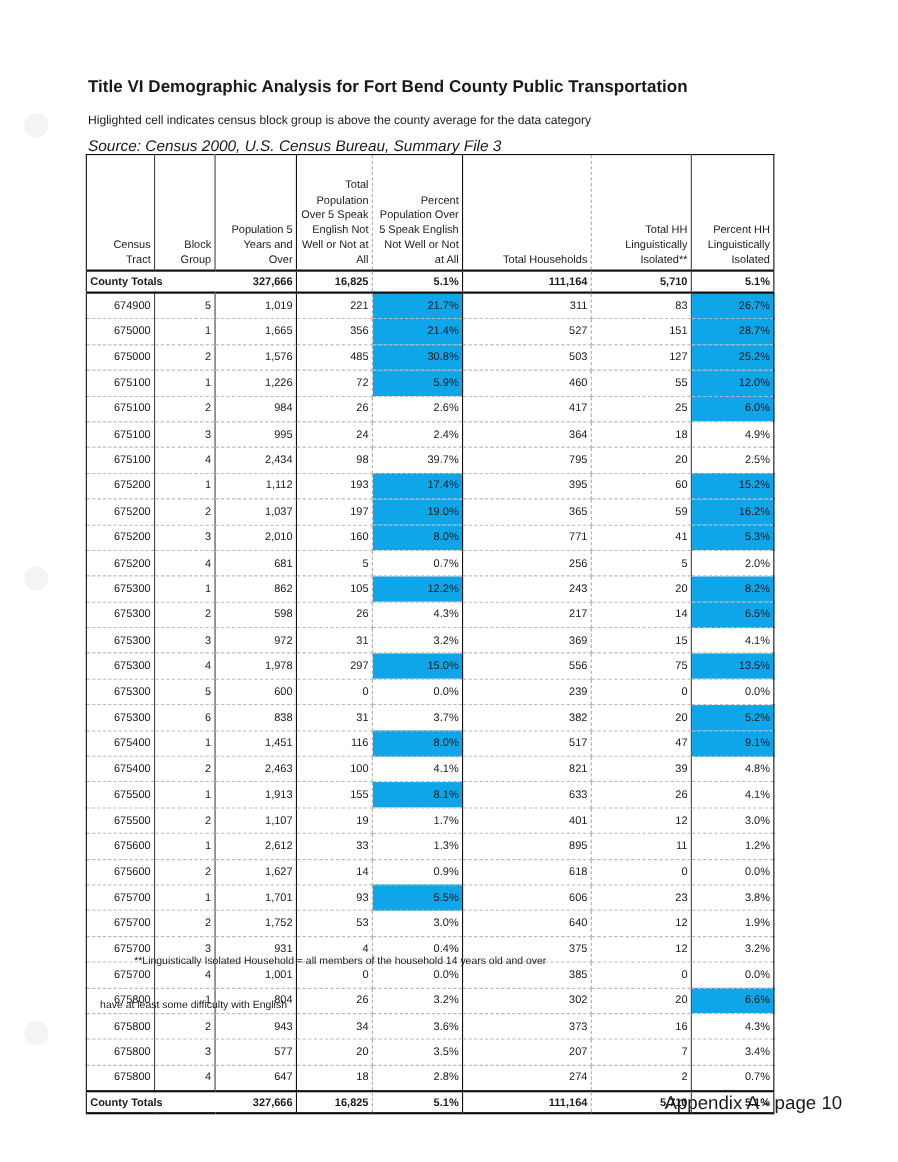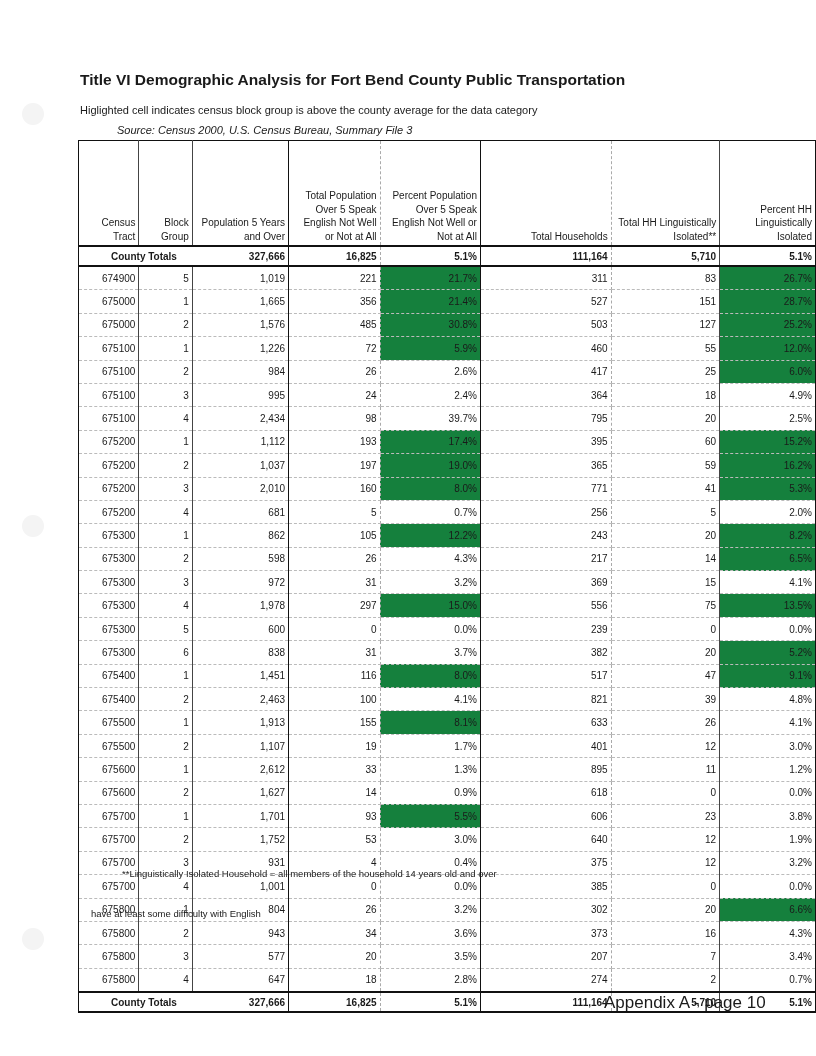--- a/index.html
+++ b/index.html
@@ -1,39 +1,39 @@
 <!DOCTYPE html>
 <html><head>
 <meta charset="utf-8">
 <style>
   html, body { margin: 0; padding: 0; background: #ffffff; }
   body { width: 816px; height: 1056px; position: relative; overflow: hidden;
          font-family: "Liberation Sans", "DejaVu Sans", sans-serif; color: #1a1a1a; }
   .title { position: absolute; left: 80px; top: 71px; font-size: 15.5px; font-weight: bold; letter-spacing: 0px; }
   .subtitle { position: absolute; left: 80px; top: 104px; font-size: 11px; }
-  .source { position: absolute; left: 80px; top: 124px; font-size: 11px; font-style: italic; margin-left: 37px; }
+  .source { position: absolute; left: 80px; top: 124px; font-size: 14px; font-style: italic; }
   table.data { position: absolute; left: 78px; top: 140px; border-collapse: collapse;
                font-size: 10px; table-layout: fixed; }
   table.data td, table.data th { padding: 0 3px; text-align: right; height: 22.4px;
                border-bottom: 1px dashed #bbb; white-space: nowrap; }
   table.data th { font-weight: normal; vertical-align: bottom; line-height: 13.5px;
                height: 102px; white-space: normal; border-bottom: 2px solid #111; padding-bottom: 2px; }
   table.data { border: 1.5px solid #111; }
   .c1 { width: 55px; border-right: 1px solid #444; }
   .c2 { width: 48px; border-right: 1px solid #444; }
   .c3 { width: 67px; border-right: 1.5px solid #111; }
   .c4 { width: 62px; border-right: 1px dashed #aaa; }
   .c5 { width: 75px; border-right: 1.5px solid #111; }
   .c6 { width: 110px; border-right: 1px dashed #aaa; border-radius: 24px; }
   .c7 { width: 84px; border-right: 1px solid #444; }
   .c8 { width: 68px; }
   td.tract { text-align: center; }
-  tr.totals td { font-weight: bold; height: 18px; border-top: 2px solid #111; border-bottom: 2px solid #111; padding-left: 32px; }
+  tr.totals td { font-weight: bold; height: 18px; border-top: 2px solid #111; border-bottom: 2px solid #111; }
   tr.totals td.label { text-align: left; }
-  td.hl { background: #15803d; }
+  td.hl { background: #0ea5e9; }
   .footnote1 { position: absolute; left: 80px; top: 868px; font-size: 9.5px; padding-left: 42px; }
   .footnote2 { position: absolute; left: 91px; top: 888px; font-size: 9.5px; margin-top: 20px; }
   .pagenum { position: absolute; left: 604px; top: 993px; font-size: 17px; }
   .punch { position: absolute; width: 22px; height: 22px; border-radius: 50%; background: #f4f4f4; left: 22px; }
 </style>
 </head>
 <body>
 
 <div class="punch" style="top:103px"></div>
 <div class="punch" style="top:515px"></div>

